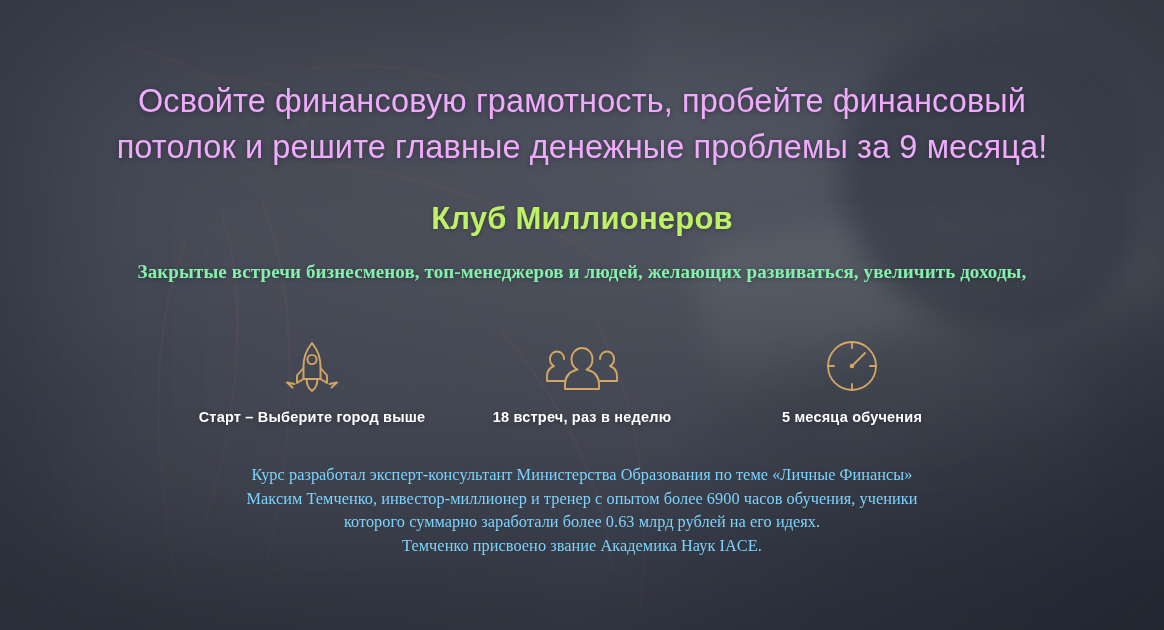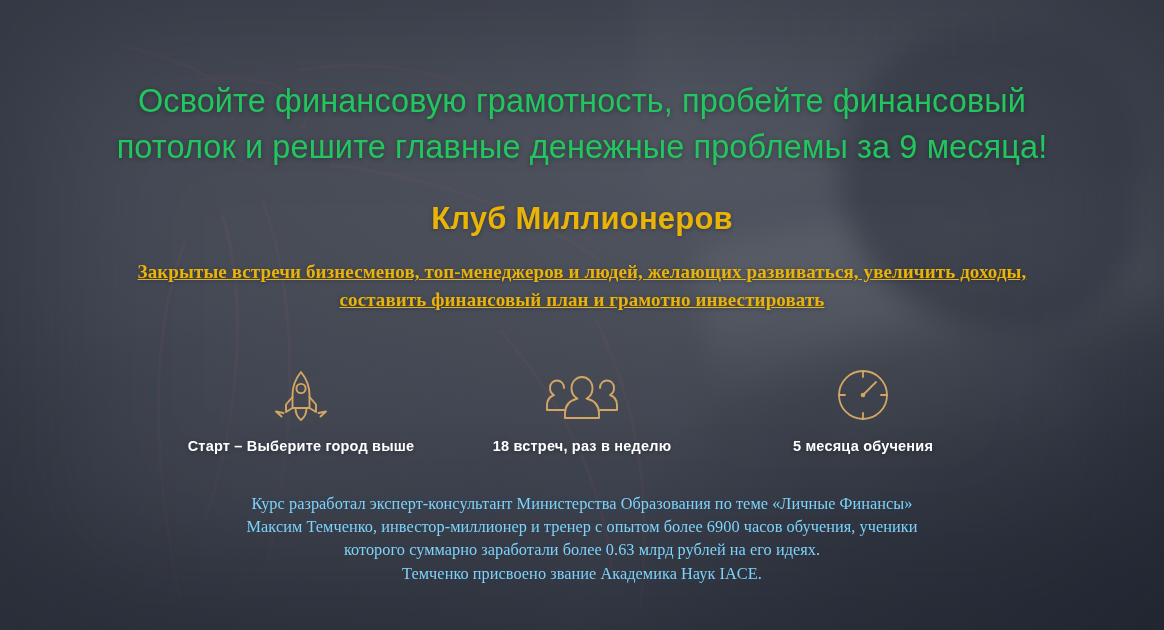--- a/index.html
+++ b/index.html
@@ -105,55 +105,54 @@
     height: 100%;
     text-align: center;
   }
 
   .headline {
     margin: 0;
     padding-top: 78px;
     font-size: 32.5px;
     font-weight: 400;
     line-height: 1.42;
-    color: #22c55e;
+    color: #f0abfc;
     letter-spacing: .1px;
     text-shadow: 0 1px 5px rgba(20,24,32,.45);
   }
   .headline .ln { display: block; }
 
   .club-title {
     margin: 31px 0 0 0;
     font-size: 31px;
     font-weight: 700;
-    color: #eab308;
+    color: #bef264;
     letter-spacing: .2px;
     text-shadow: 0 1px 4px rgba(20,24,32,.4);
   }
 
   .lead {
     margin: 21px auto 0 auto;
     width: 940px;
     font-family: "Liberation Serif", serif;
     font-size: 19px;
     font-weight: 700;
     line-height: 1.48;
-    color: #eab308;
+    color: #86efac;
     letter-spacing: .1px;
     text-shadow: 0 1px 4px rgba(20,24,32,.4);
-    text-decoration: underline;
   }
   .lead .ln { display: block; }
 
   
   .features {
     display: flex;
     justify-content: center;
     align-items: flex-start;
-    gap: 11px;
+    gap: 0px;
     margin-top: 51px;
   }
   .feature {
     width: 270px;
     display: flex;
     flex-direction: column;
     align-items: center;
   }
   .feature-icon {
     height: 58px;
@@ -225,21 +224,20 @@
 
     <h1 class="headline">
       <span class="ln">Освойте финансовую грамотность, пробейте финансовый</span>
       <span class="ln">потолок и решите главные денежные проблемы за 9 месяца!</span>
     </h1>
 
     <div class="club-title">Клуб Миллионеров</div>
 
     <p class="lead">
       <span class="ln">Закрытые встречи бизнесменов, топ-менеджеров и людей, желающих развиваться, увеличить доходы,</span>
-      <span class="ln">составить финансовый план и грамотно инвестировать</span>
     </p>
 
     <div class="features">
 
       <div class="feature">
         <div class="feature-icon">
           <svg width="62" height="56" viewBox="0 0 62 56" fill="none" stroke="#d3a763" stroke-width="1.9" stroke-linecap="round" stroke-linejoin="round">
             <path d="M31 4 C 24.5 12, 22.5 20, 22.5 27 L 22.5 40 L 39.5 40 L 39.5 27 C 39.5 20, 37.5 12, 31 4 Z"></path>
             <circle cx="31" cy="20.5" r="4.6"></circle>
             <path d="M22.5 29 L 16 36.5 L 16 44 L 22.5 40"></path>

